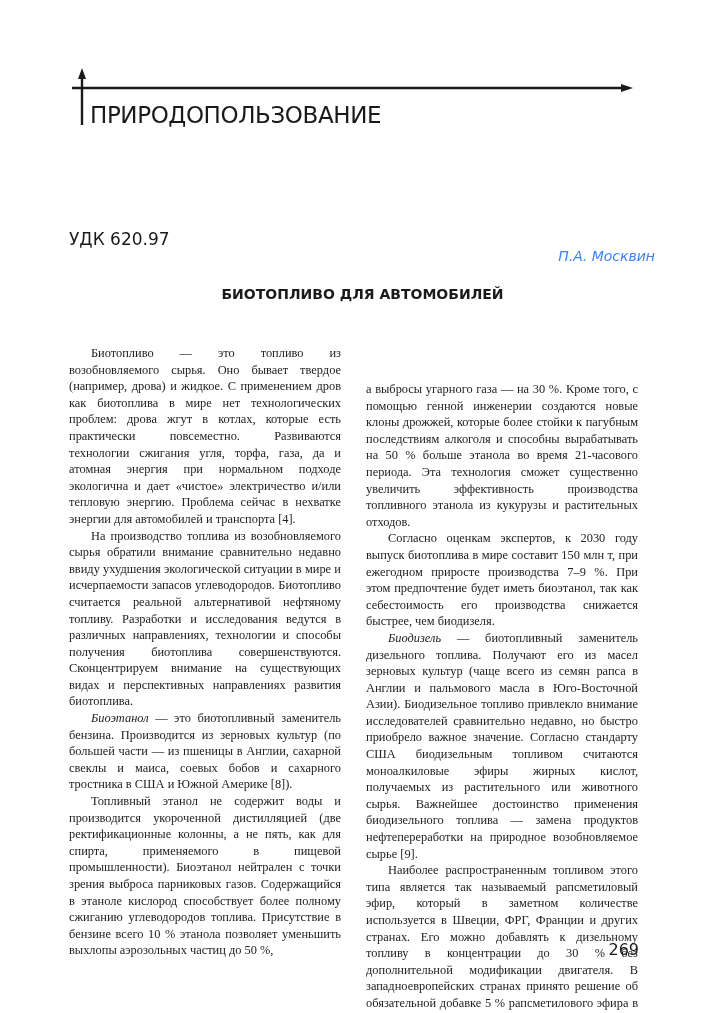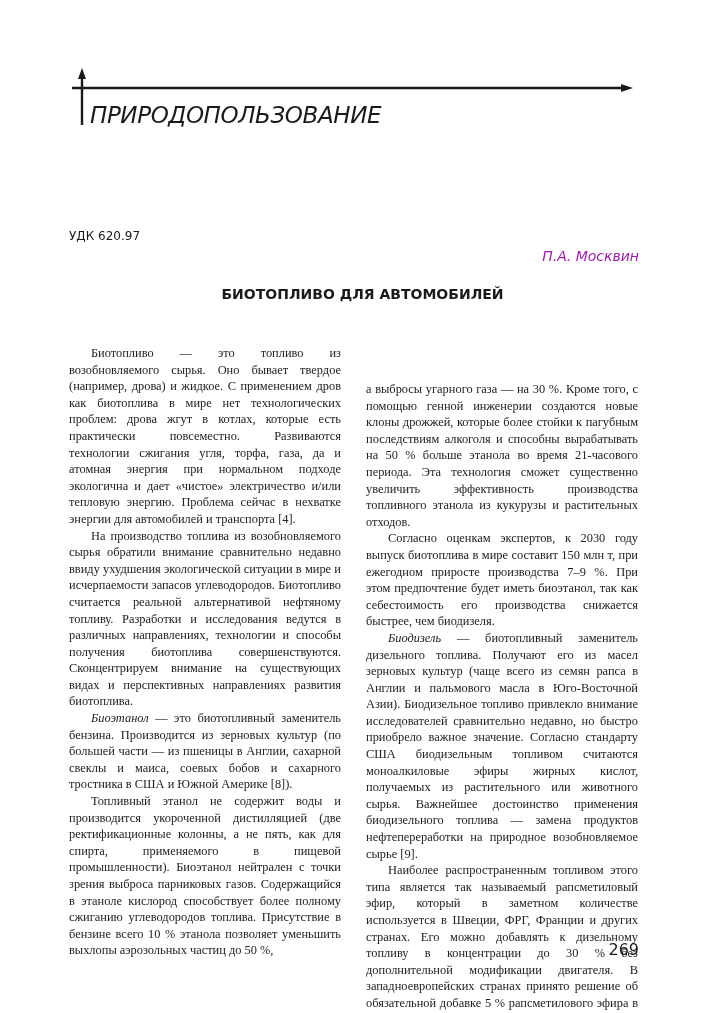--- a/index.html
+++ b/index.html
@@ -1,29 +1,29 @@
 <!DOCTYPE html>
 <html><head>
 <meta charset="utf-8">
 <style>
   html, body { margin: 0; padding: 0; background: #ffffff; }
   body { width: 709px; height: 1013px; position: relative; overflow: hidden; color: #1a1a1a; }
   .axis { position: absolute; left: 0; top: 0; }
   .section-title {
     position: absolute; left: 90px; top: 102px;
     font-family: "DejaVu Sans", sans-serif; font-size: 23px; letter-spacing: -0.4px;
-    color: #1a1a1a; white-space: nowrap; font-style: italic;
+    color: #1a1a1a; white-space: nowrap;
   }
   .udk {
     position: absolute; left: 69px; top: 229px;
-    font-family: "DejaVu Sans", sans-serif; font-size: 12px; color: #1a1a1a;
+    font-family: "DejaVu Sans", sans-serif; font-size: 17px; color: #1a1a1a;
   }
   .author {
-    position: absolute; right: 70px; top: 248px;
-    font-family: "DejaVu Sans", sans-serif; font-size: 14px; font-style: italic; color: #a21caf;
+    position: absolute; right: 54px; top: 248px;
+    font-family: "DejaVu Sans", sans-serif; font-size: 14px; font-style: italic; color: #3b82f6;
   }
   .title {
     position: absolute; left: 8px; width: 709px; top: 284px; text-align: center;
     font-family: "DejaVu Sans", sans-serif; font-weight: bold; font-size: 14px; line-height: 20px;
     color: #1a1a1a;
   }
   .col {
     position: absolute; top: 345px; width: 272px;
     font-family: "Liberation Serif", serif; font-size: 12.4px; line-height: 16.6px;
     text-align: justify; color: #222;

